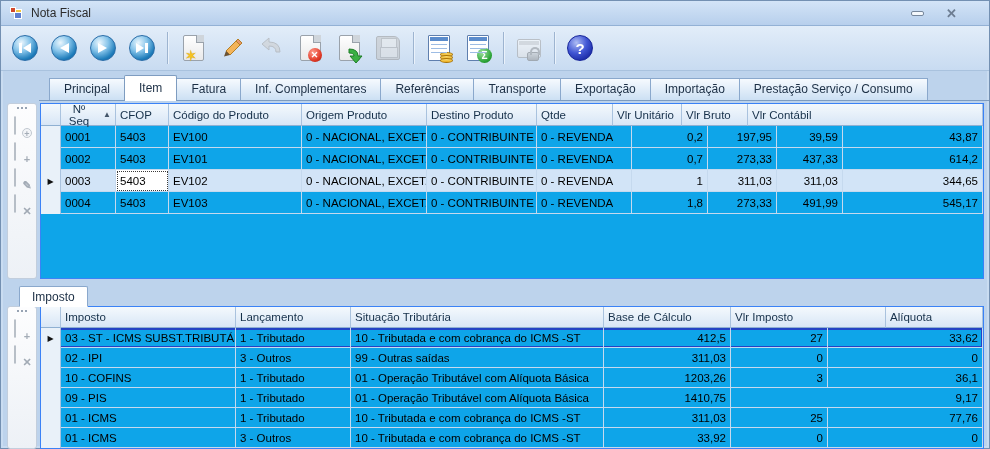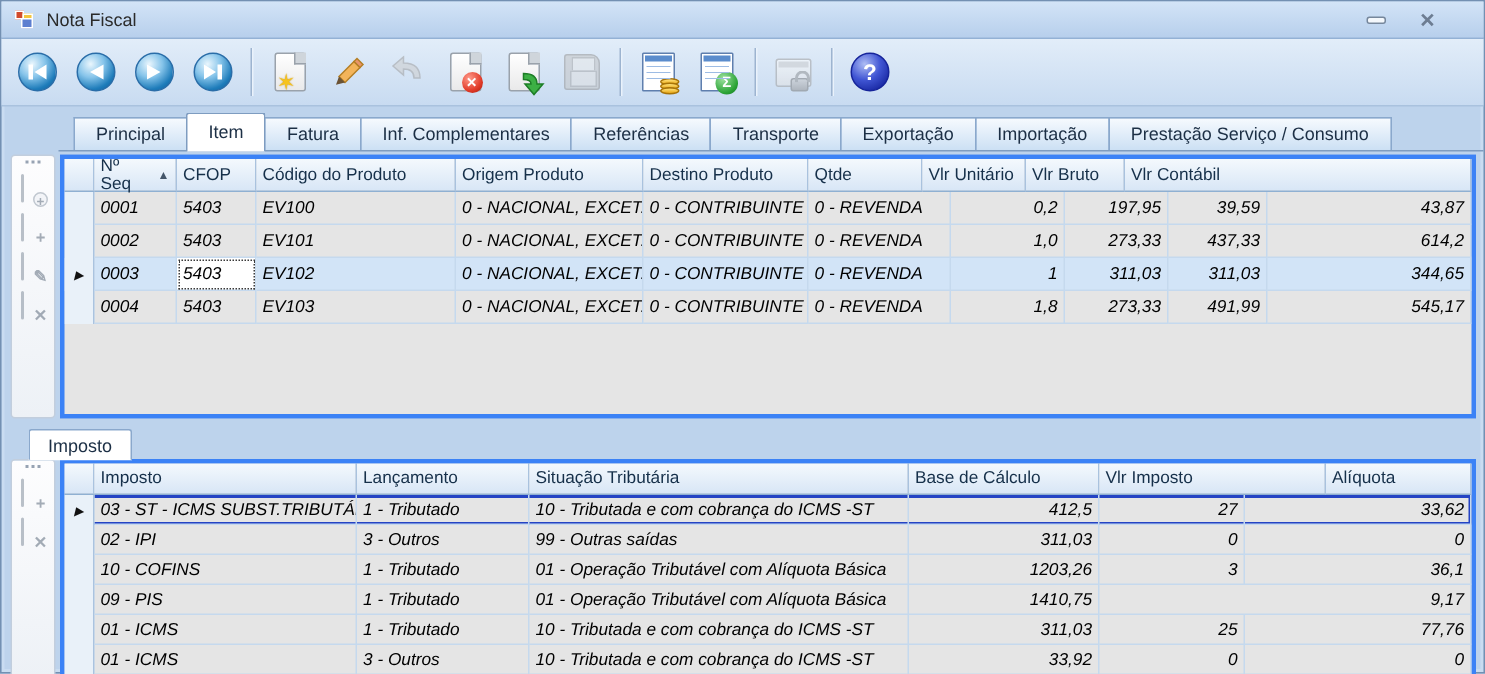--- a/index.html
+++ b/index.html
@@ -80,26 +80,26 @@
     align-items:center;padding-top:3px;gap:7px;}
   .grip{display:flex;gap:2px;margin-bottom:1px;}
   .grip i{width:2px;height:2px;background:#97a3b3;}
   .mini{position:relative;width:16px;height:19px;opacity:.6;}
   .mini .mdoc{width:13px;height:17px;background:linear-gradient(#fff,#e4e6ea);border:1px solid #8e99a6;border-radius:1px;}
   .mini .mb{position:absolute;right:-2px;bottom:-2px;font-size:9px;font-weight:bold;color:#6b7888;
     background:#eef1f5;border-radius:50%;width:10px;height:10px;line-height:10px;text-align:center;border:1px solid #9aa5b2;}
   .mini .mb.plain{border:none;background:transparent;font-size:11px;}
 
   
-  .grid{flex:1;border:3px solid #3b82f6;background:#e5e5e5;overflow:hidden;font-size:11.5px;color:#000;}
+  .grid{flex:1;border:1px solid #3b82f6;background:#0ea5e9;overflow:hidden;font-size:11.5px;color:#000;text-align:center;}
   .gh{display:flex;}
   .gh .hc{display:flex;align-items:center;padding:0 4px;height:22px;color:#16304a;
     background:linear-gradient(#f4f9fd,#d8e6f6);border-right:1px solid #a9c2de;border-bottom:1px solid #8fb0d2;}
   .gh .hc .sort{margin-left:10px;font-size:8px;color:#44566a;}
-  .gr{display:flex;font-style:italic;}
+  .gr{display:flex;}
   .gr .c{display:flex;align-items:center;padding:0 4px;height:22px;
     border-right:1px solid #c5d9ee;border-bottom:1px solid #c5d9ee;white-space:nowrap;overflow:hidden;}
   .gr .c.num{justify-content:flex-end;}
   .selcell{flex:0 0 20px;width:20px;background:#e9f1f9;border-right:1px solid #aac3df !important;
     display:flex;align-items:center;justify-content:center;font-size:8px;color:#111;}
   .gh .selcell{background:linear-gradient(#f4f9fd,#d8e6f6);border-bottom:1px solid #8fb0d2;height:22px;}
   .row-sel{background:#d2e4f7;}
   .cell-focus{background:#fff;outline:1px dotted #3a3a3a;outline-offset:-2px;}
   .tax-sel{box-shadow:inset 0 0 0 2px #2443c4;position:relative;z-index:1;}
   #item-grid{height:176px;}
@@ -293,21 +293,21 @@
             <div class="c num" style="flex: 1 1 0%;">43,87</div>
           </div>
           <div class="gr">
             <div class="selcell"></div>
             <div class="c" style="flex: 0 0 55px;">0002</div>
             <div class="c" style="flex: 0 0 53px;">5403</div>
             <div class="c" style="flex: 0 0 133px;">EV101</div>
             <div class="c" style="flex: 0 0 125px;">0 - NACIONAL, EXCET...</div>
             <div class="c" style="flex: 0 0 110px;">0 - CONTRIBUINTE ...</div>
             <div class="c" style="flex: 0 0 95px;">0 - REVENDA</div>
-            <div class="c num" style="flex: 0 0 76px;">1,0</div>
+            <div class="c num" style="flex: 0 0 76px;">0,7</div>
             <div class="c num" style="flex: 0 0 69px;">273,33</div>
             <div class="c num" style="flex: 0 0 66px;">437,33</div>
             <div class="c num" style="flex: 1 1 0%;">614,2</div>
           </div>
           <div class="gr row-sel">
             <div class="selcell">▶</div>
             <div class="c" style="flex: 0 0 55px;">0003</div>
             <div class="c cell-focus" style="flex: 0 0 53px;">5403</div>
             <div class="c" style="flex: 0 0 133px;">EV102</div>
             <div class="c" style="flex: 0 0 125px;">0 - NACIONAL, EXCET...</div>

